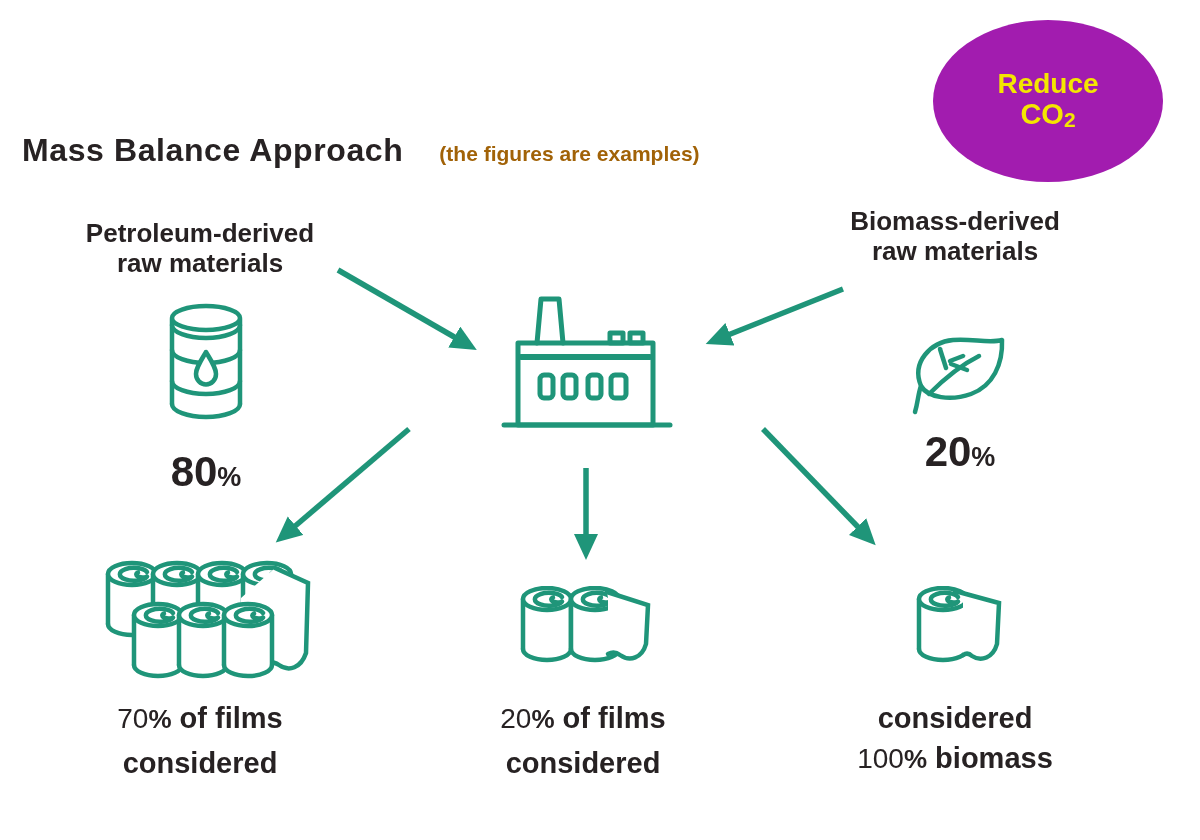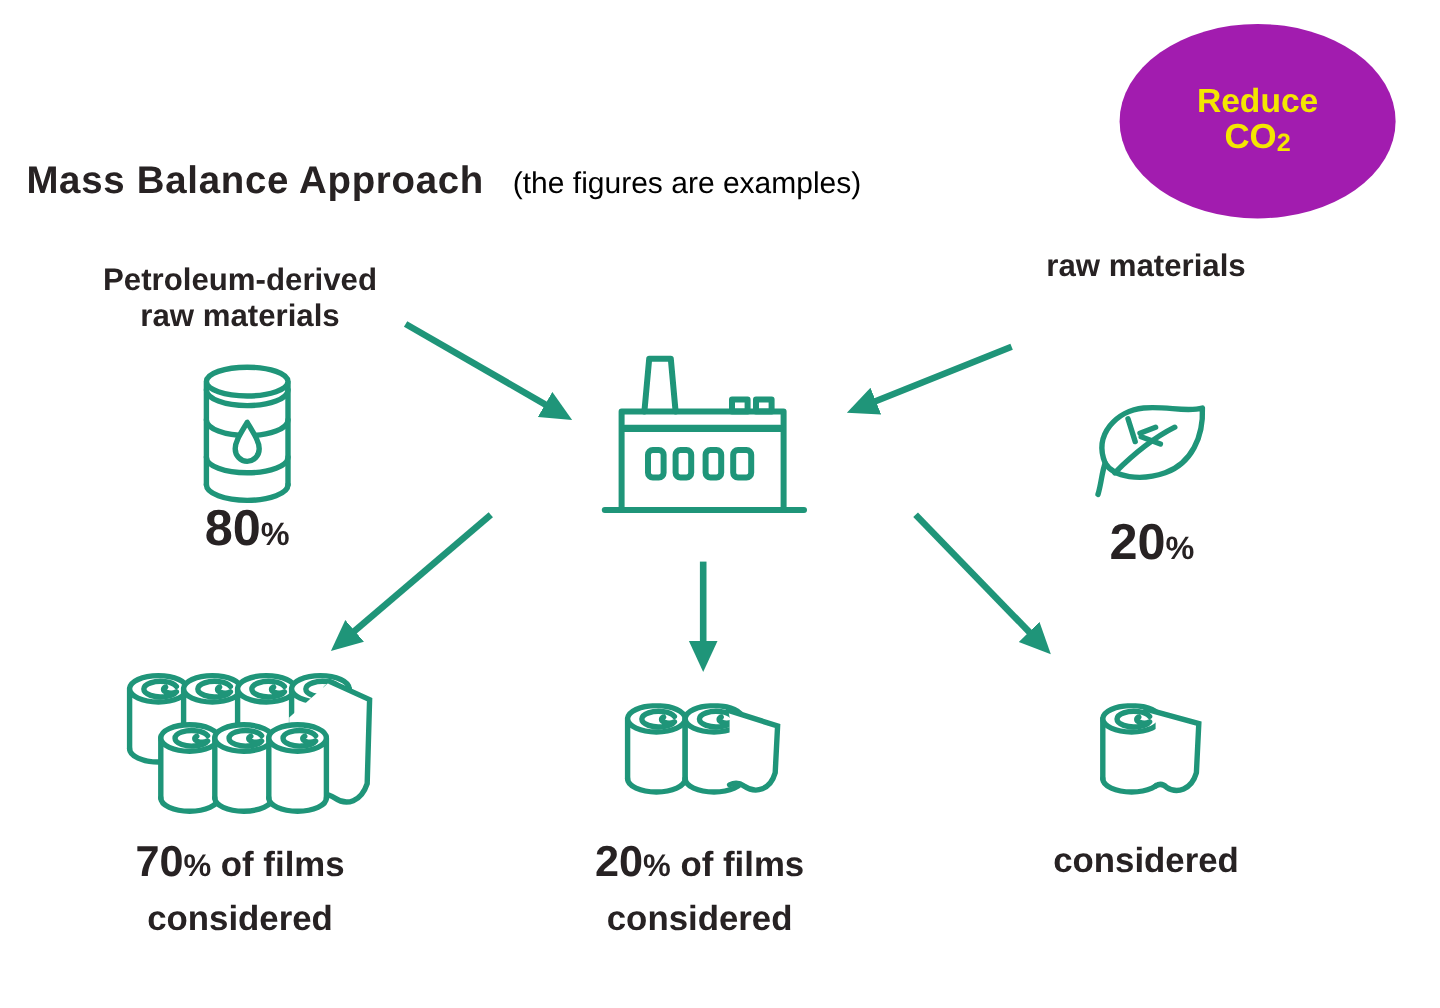--- a/index.html
+++ b/index.html
@@ -2,43 +2,43 @@
 <html><head>
 <meta charset="utf-8">
 <style>
   html,body{margin:0;padding:0;background:#ffffff;}
   #canvas{
     position:relative;width:1200px;height:840px;background:#ffffff;overflow:hidden;
     font-family:"Liberation Sans","DejaVu Sans",sans-serif;color:#272223;
   }
   .abs{position:absolute;}
   
-  .title-row{left:22px;top:132px;display:flex;align-items:baseline;gap:24px;}
+  .title-row{left:22px;top:132px;display:flex;align-items:baseline;gap:36px;}
   .title{font-size:32px;font-weight:700;letter-spacing:.6px;color:#272223;}
-  .subtitle{font-size:25px;font-weight:400;color:#000000;}
+  .subtitle{font-size:21px;font-weight:700;color:#a16207;}
   
   .badge{left:933px;top:20px;width:230px;height:162px;background:#a21caf;border-radius:50%;
          display:flex;flex-direction:column;align-items:center;justify-content:center;
          color:#f4e600;font-weight:700;text-align:center;line-height:31px;}
   .badge .bl{font-size:28px;}
   .badge .co{font-size:29px;}
   .badge .co sub{font-size:21px;vertical-align:-3px;font-weight:700;}
   
   .mat-label{width:320px;text-align:center;font-size:26px;font-weight:700;line-height:30px;color:#272223;}
   .petro-label{left:40px;top:218px;}
   .bio-label{left:795px;top:206px;}
   
   .val{width:200px;text-align:center;line-height:48px;}
   .val .num{font-size:42px;font-weight:700;}
   .val .pct{font-size:27px;font-weight:700;}
-  .petro-val{left:106px;top:416px;}
+  .petro-val{left:106px;top:448px;}
   .bio-val{left:860px;top:428px;}
   
   .prod{width:330px;text-align:center;line-height:40px;color:#272223;}
-  .prod .num{font-size:36px;font-weight:700;}
+  .prod .num{font-size:28px;font-weight:400;}
   .prod .pct{font-size:26px;font-weight:700;}
   .prod .wrd{font-size:29px;font-weight:700;}
   .prod-left{left:35px;top:698px;}
   .prod-center{left:418px;top:698px;}
   .prod-right{left:790px;top:698px;}
   svg{display:block;}
 </style>
 </head>
 <body>
 
@@ -53,20 +53,21 @@
     <span class="bl">Reduce</span>
     <span class="co"><span>CO</span><sub>2</sub></span>
   </div>
 
   <div class="abs mat-label petro-label">
     <div>Petroleum-derived</div>
     <div>raw materials</div>
   </div>
 
   <div class="abs mat-label bio-label">
+    <div>Biomass-derived</div>
     <div>raw materials</div>
   </div>
 
   <svg class="abs" style="left:168px;top:303px;" width="76" height="118" viewBox="0 0 76 118">
     <g stroke="#1f9579" stroke-width="4.5" fill="none" stroke-linecap="round" stroke-linejoin="round">
       <path d="M4,16 V101"></path>
       <path d="M72,16 V101"></path>
       <path d="M4,101 A34,13 0 0 0 72,101"></path>
       <path d="M4,22 A34,13 0 0 0 72,22"></path>
       <ellipse cx="38" cy="15" rx="34" ry="12" fill="#fff"></ellipse>
@@ -169,15 +170,16 @@
     <div class="wrd">considered</div>
   </div>
 
   <div class="abs prod prod-center">
     <div><span class="num">20</span><span class="pct">%</span><span class="wrd"> </span><span class="wrd">of films</span></div>
     <div class="wrd">considered</div>
   </div>
 
   <div class="abs prod prod-right">
     <div class="wrd">considered</div>
+    <div><span class="num">100</span><span class="pct">%</span><span class="wrd"> </span><span class="wrd">biomass</span></div>
   </div>
 
 </div>
 
 </body></html>

